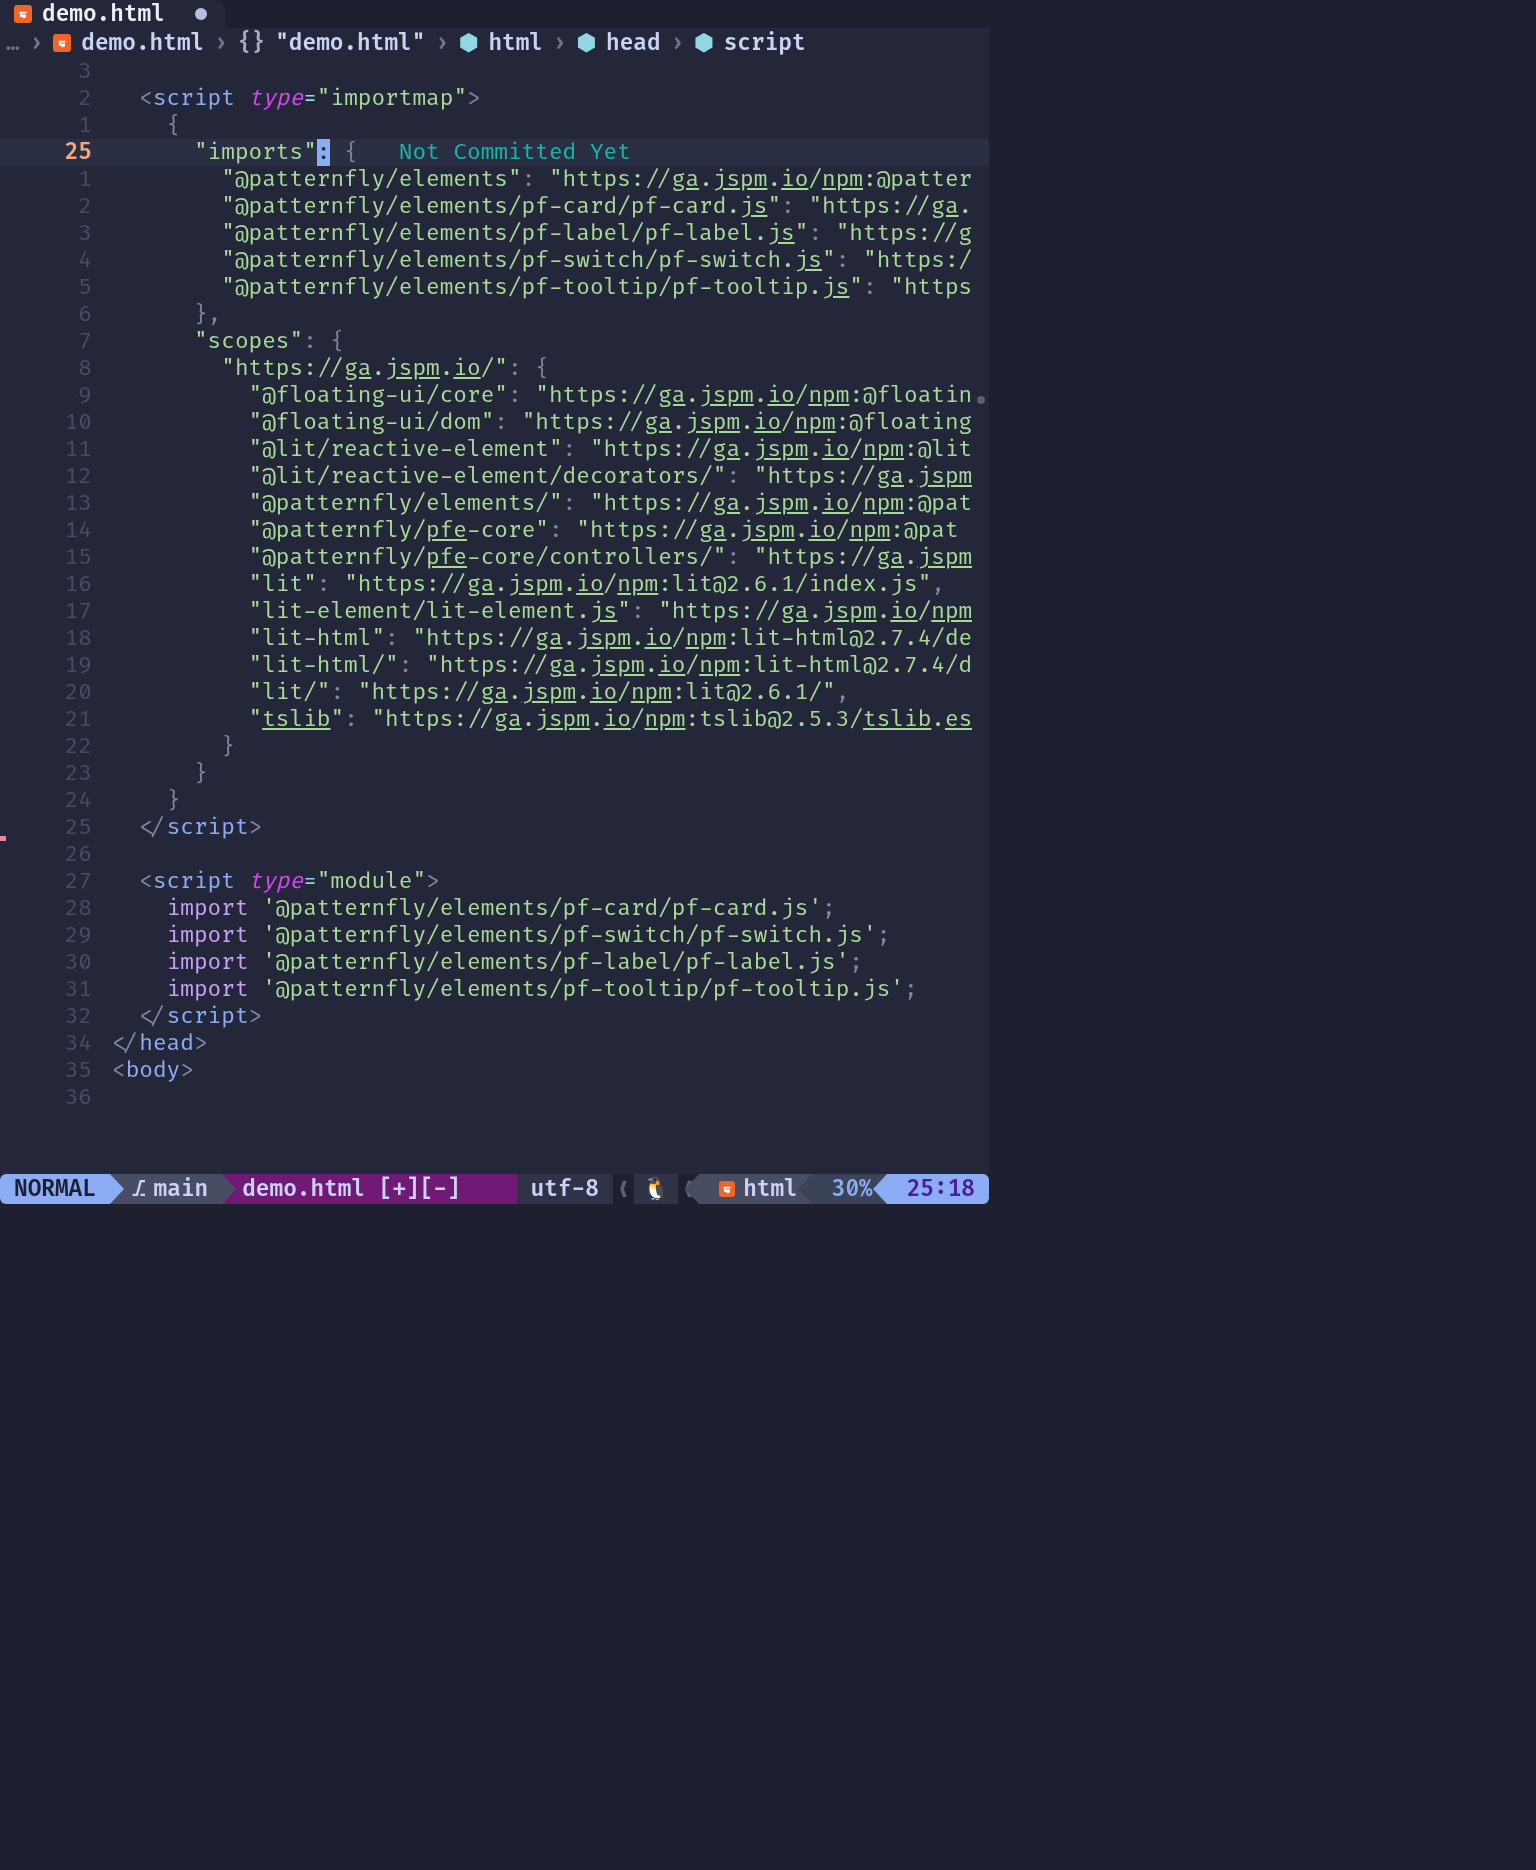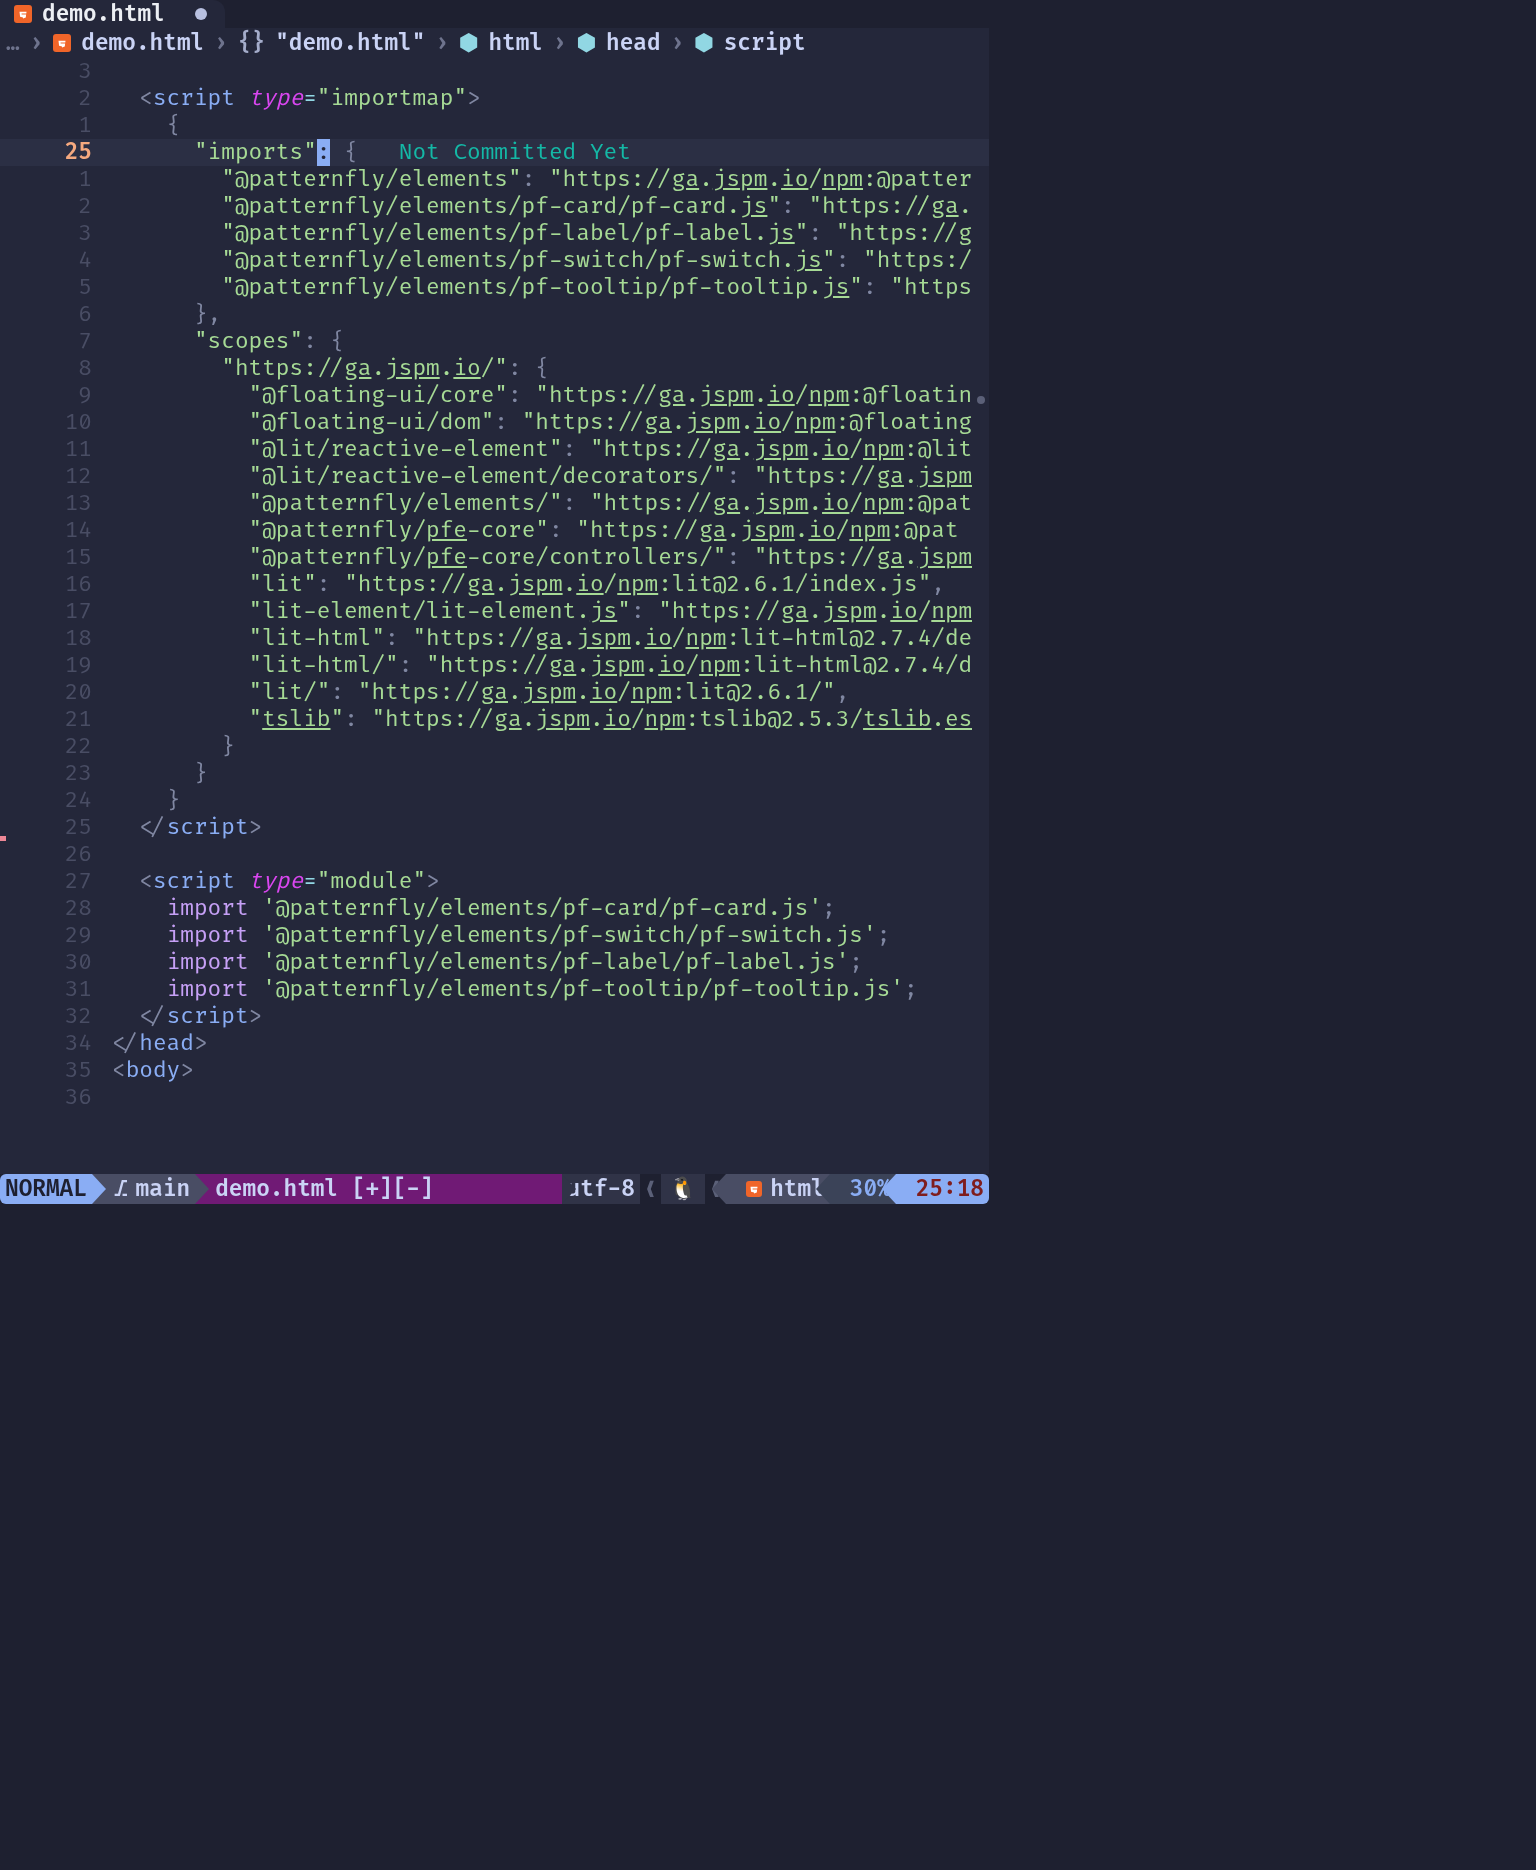--- a/index.html
+++ b/index.html
@@ -42,31 +42,31 @@
   .t  { color:#8aadf4; }  
   .a  { color:#d946ef; font-style:italic; } 
   .eq { color:#91d7e3; }
   .s  { color:#a6da95; }  
   .su { color:#a6da95; text-decoration:underline; }
   .k  { color:#c6a0f6; }  
   .c  { color:#14b8a6; }  
   .cursor { background:#8aadf4; color:#24273a; }
   
   .status { position:absolute; bottom:0; left:0; right:0; height:30px; display:flex; align-items:stretch; font-weight:600; background:#1e2030; }
-  .seg { display:flex; align-items:center; padding:0 5px; position:relative; }
+  .seg { display:flex; align-items:center; padding:0 14px; position:relative; }
   .seg.mode { background:#8aadf4; color:#1e2030; border-radius:6px 0 0 6px; }
   .arrow-r::after { content:""; position:absolute; right:-14px; top:0; border-left:14px solid var(--bg); border-top:15px solid transparent; border-bottom:15px solid transparent; z-index:2;}
   .arrow-l::before { content:""; position:absolute; left:-14px; top:0; border-right:14px solid var(--bg); border-top:15px solid transparent; border-bottom:15px solid transparent; z-index:2;}
   .seg.branch { background:#494d64; color:#cad3f5; --bg:#494d64; padding-left:22px;}
   .seg.file { background:#701a75; color:#cad3f5; --bg:#303347; padding-left:20px; flex:1;}
   .seg.enc { background:#303347; color:#cad3f5; --bg:#303347; }
   .seg.os  { background:#303347; color:#cad3f5; --bg:#303347; padding:0 8px;}
   .seg.ft  { background:#494d64; color:#cad3f5; --bg:#494d64; padding-left:20px;}
   .seg.pct { background:#3b4358; color:#8aadf4; --bg:#3b4358; padding-left:20px;text-align:right;}
-  .seg.pos { background:#8aadf4; color:#7f1d1d; --bg:#8aadf4; padding-left:20px; border-radius:0 6px 6px 0;justify-content:flex-end;}
+  .seg.pos { background:#8aadf4; color:#4c1d95; --bg:#8aadf4; padding-left:20px; border-radius:0 6px 6px 0;justify-content:flex-end;}
   .sep-ang { color:#5b6078; padding:0 4px; align-self:center;}
   .scroll-ind { position:absolute; right:4px; top:338px; width:8px; height:8px; border-radius:50%; background:#5b6078; }
 </style>
 </head>
 <body>
 
 <div class="tabbar">
   <div class="tab">
     <span class="tab-icon">
       <svg viewBox="0 0 24 24" fill="#fff">

